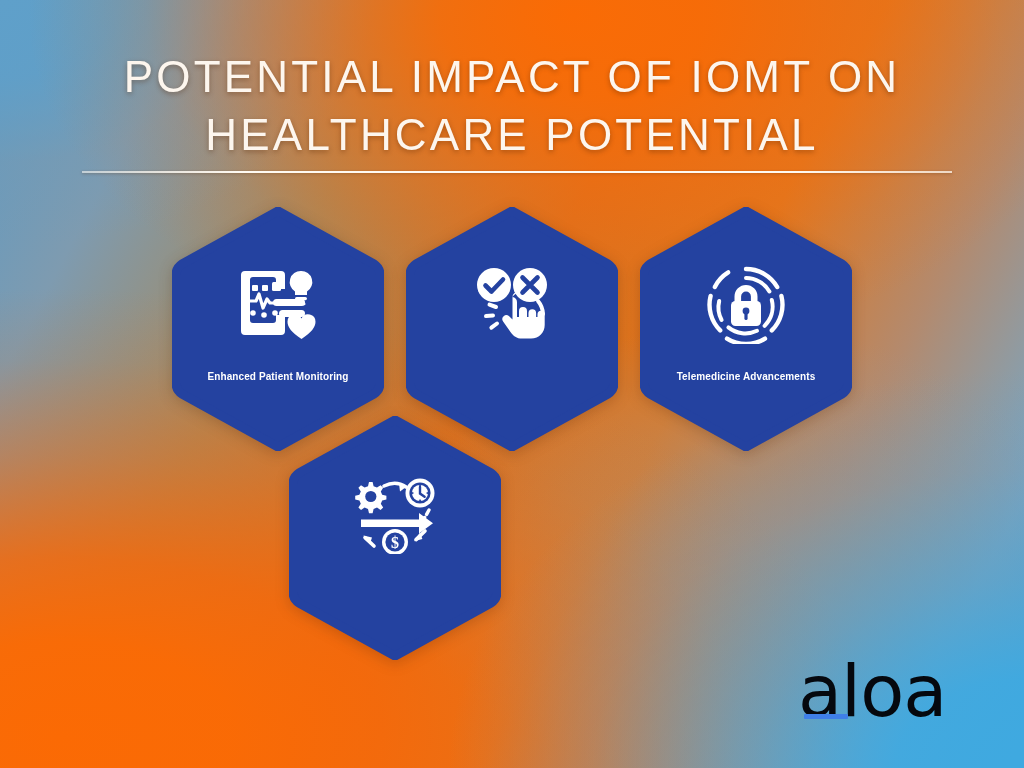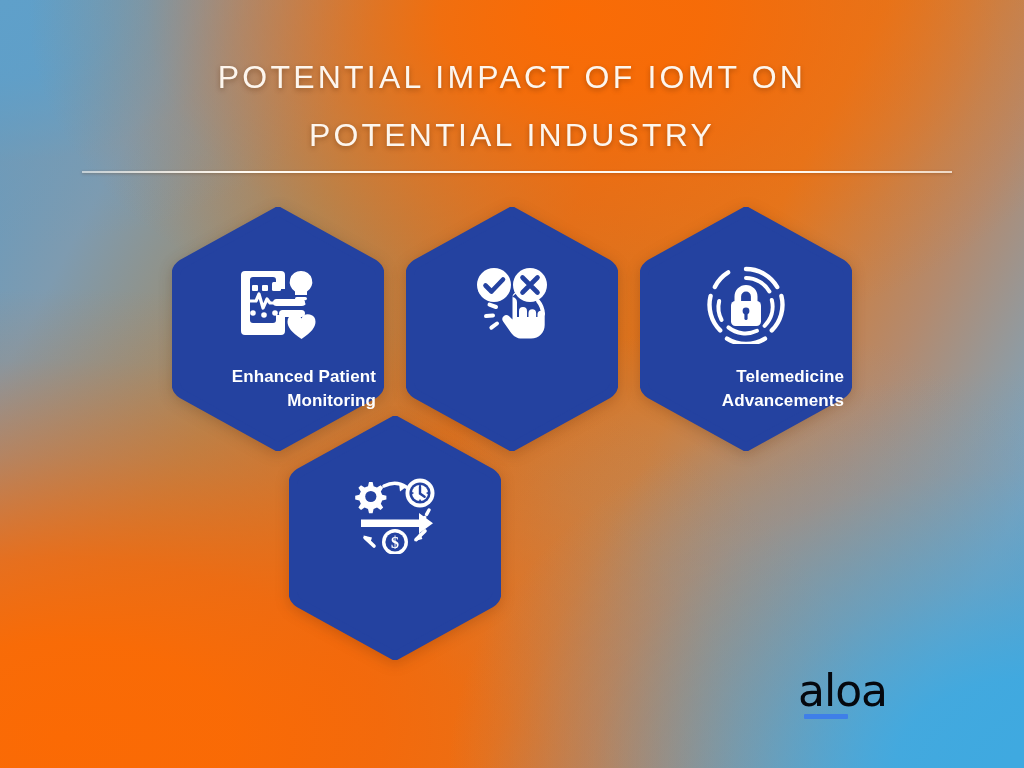--- a/index.html
+++ b/index.html
@@ -82,21 +82,21 @@
   
   #title-block {
     position: absolute;
     left: 0;
     top: 48px;
     width: 1024px;
     text-align: center;
     z-index: 4;
   }
   #title-line1, #title-line2 {
-    font-size: 32px;
+    font-size: 44px;
     font-weight: 400;
     letter-spacing: 3.2px;
     color: #fdf6ee;
     line-height: 58px;
     text-shadow: 0 2px 5px rgba(80,35,0,0.38);
     white-space: nowrap;
   }
   #title-divider {
     position: absolute;
     left: 82px;
@@ -144,22 +144,22 @@
     justify-content: center;
   }
   .hex-icon svg {
     display: block;
   }
   .hex-label {
     position: absolute;
     left: 8px;
     top: 158px;
     width: 196px;
-    text-align: right;
-    font-size: 17px;
+    text-align: center;
+    font-size: 10px;
     font-weight: bold;
     line-height: 24px;
     color: #ffffff;
     letter-spacing: 0.1px;
   }
 
   
   #hex-0 { left: 172px; top: 207px; }
   #hex-1 { left: 406px; top: 207px; }
   #hex-2 { left: 640px; top: 207px; }
@@ -169,21 +169,21 @@
 
   
   #logo {
     position: absolute;
     left: 798px;
     top: 660px;
     z-index: 5;
   }
   #logo-word {
     font-family: "DejaVu Sans", sans-serif;
-    font-size: 44px;
+    font-size: 72px;
     font-weight: 400;
     letter-spacing: -1px;
     color: #05080e;
     line-height: 62px;
     text-align: center;
   }
   #logo-underline {
     position: absolute;
     left: 6px;
     top: 54px;
@@ -200,21 +200,21 @@
 
   <div class="bg-layer bg-base"></div>
   <div class="bg-layer bg-blue-tl"></div>
   <div class="bg-layer bg-gray-mid"></div>
   <div class="bg-layer bg-orange-top"></div>
   <div class="bg-layer bg-orange-left"></div>
   <div class="bg-layer bg-blue-br"></div>
 
   <div id="title-block">
     <div id="title-line1">POTENTIAL IMPACT OF IOMT ON</div>
-    <div id="title-line2">POTENTIAL INDUSTRY</div>
+    <div id="title-line2">HEALTHCARE POTENTIAL</div>
   </div>
   <div id="title-divider"></div>
 
   <div id="hex-field">
 
     <div class="hex" id="hex-0">
       <div class="hex-shape">
         <svg viewBox="0 0 212 244" xmlns="http://www.w3.org/2000/svg">
           <path d="M106 4 L202 57 Q208 61 208 68 L208 176 Q208 183 202 187 L106 240 Q106 240 106 240 L10 187 Q4 183 4 176 L4 68 Q4 61 10 57 Z" fill="#2442a0" stroke="none" stroke-linejoin="round" stroke-width="9" style="stroke:#2442a0"></path>
         </svg>

